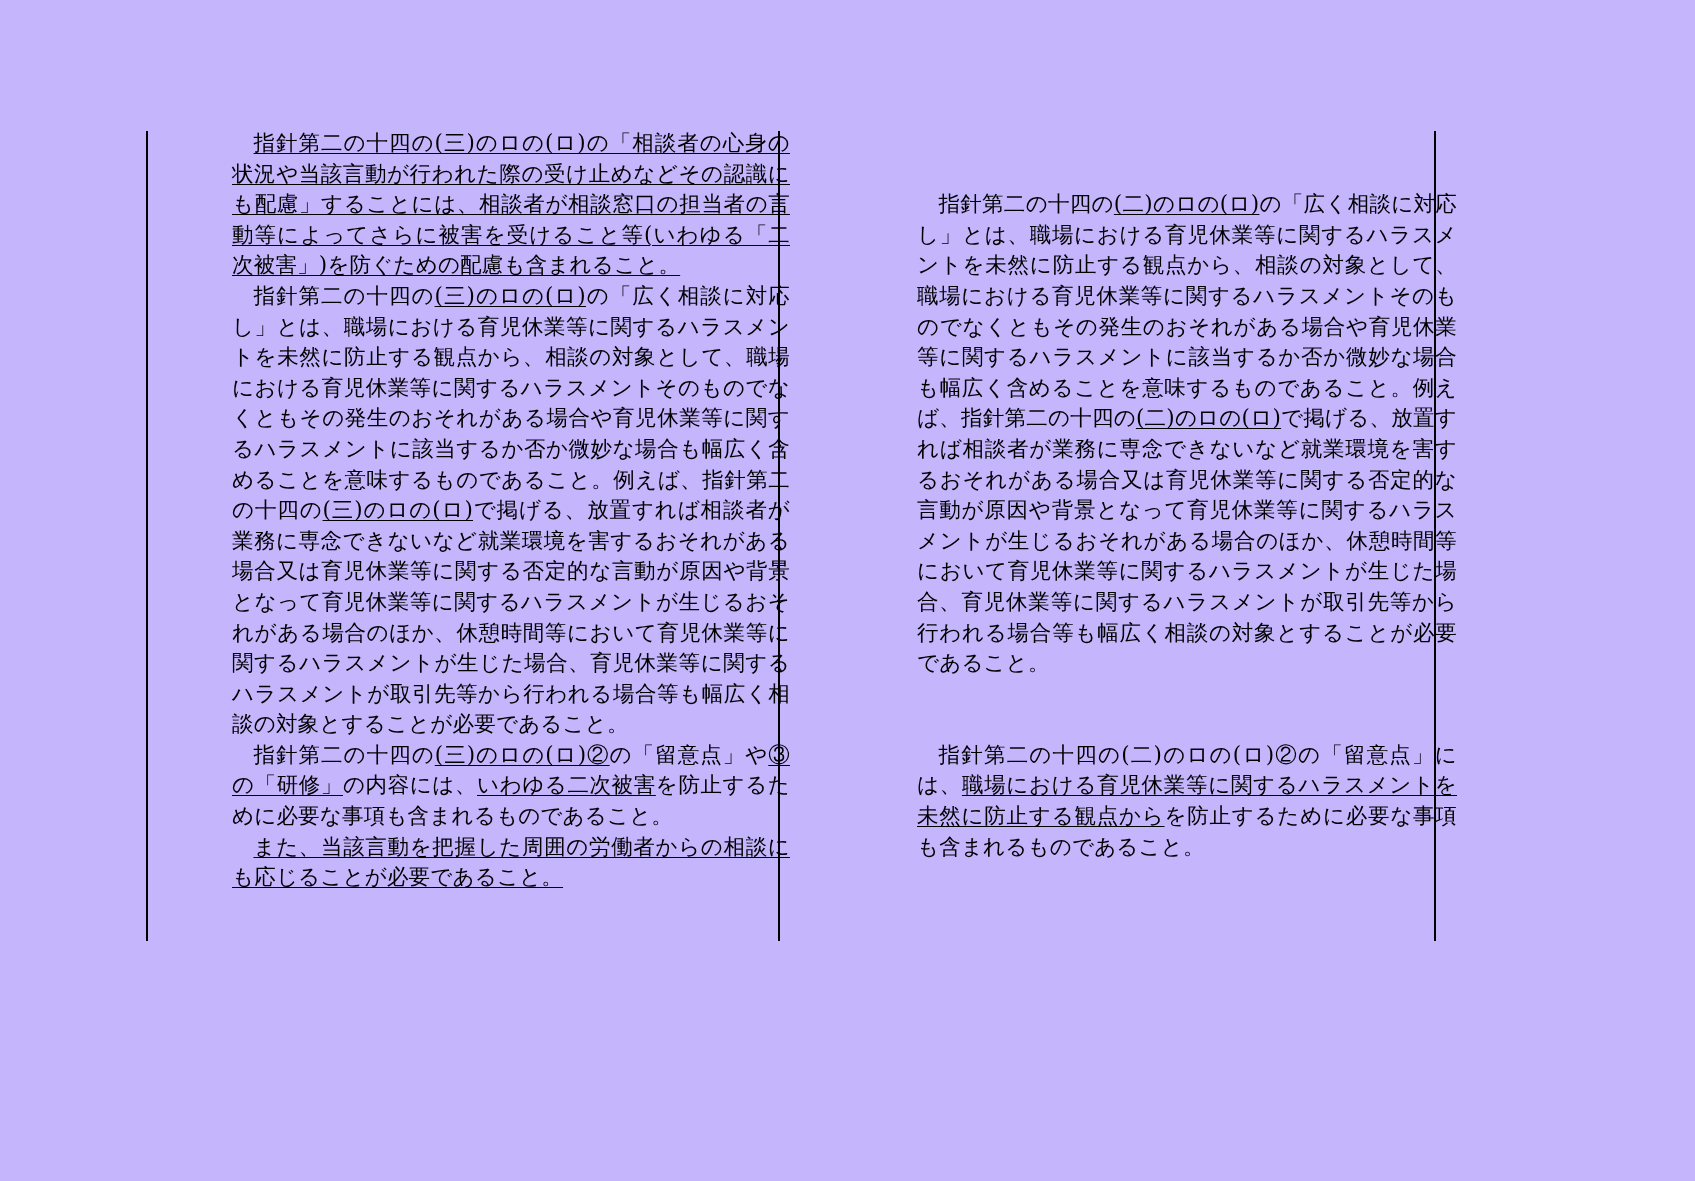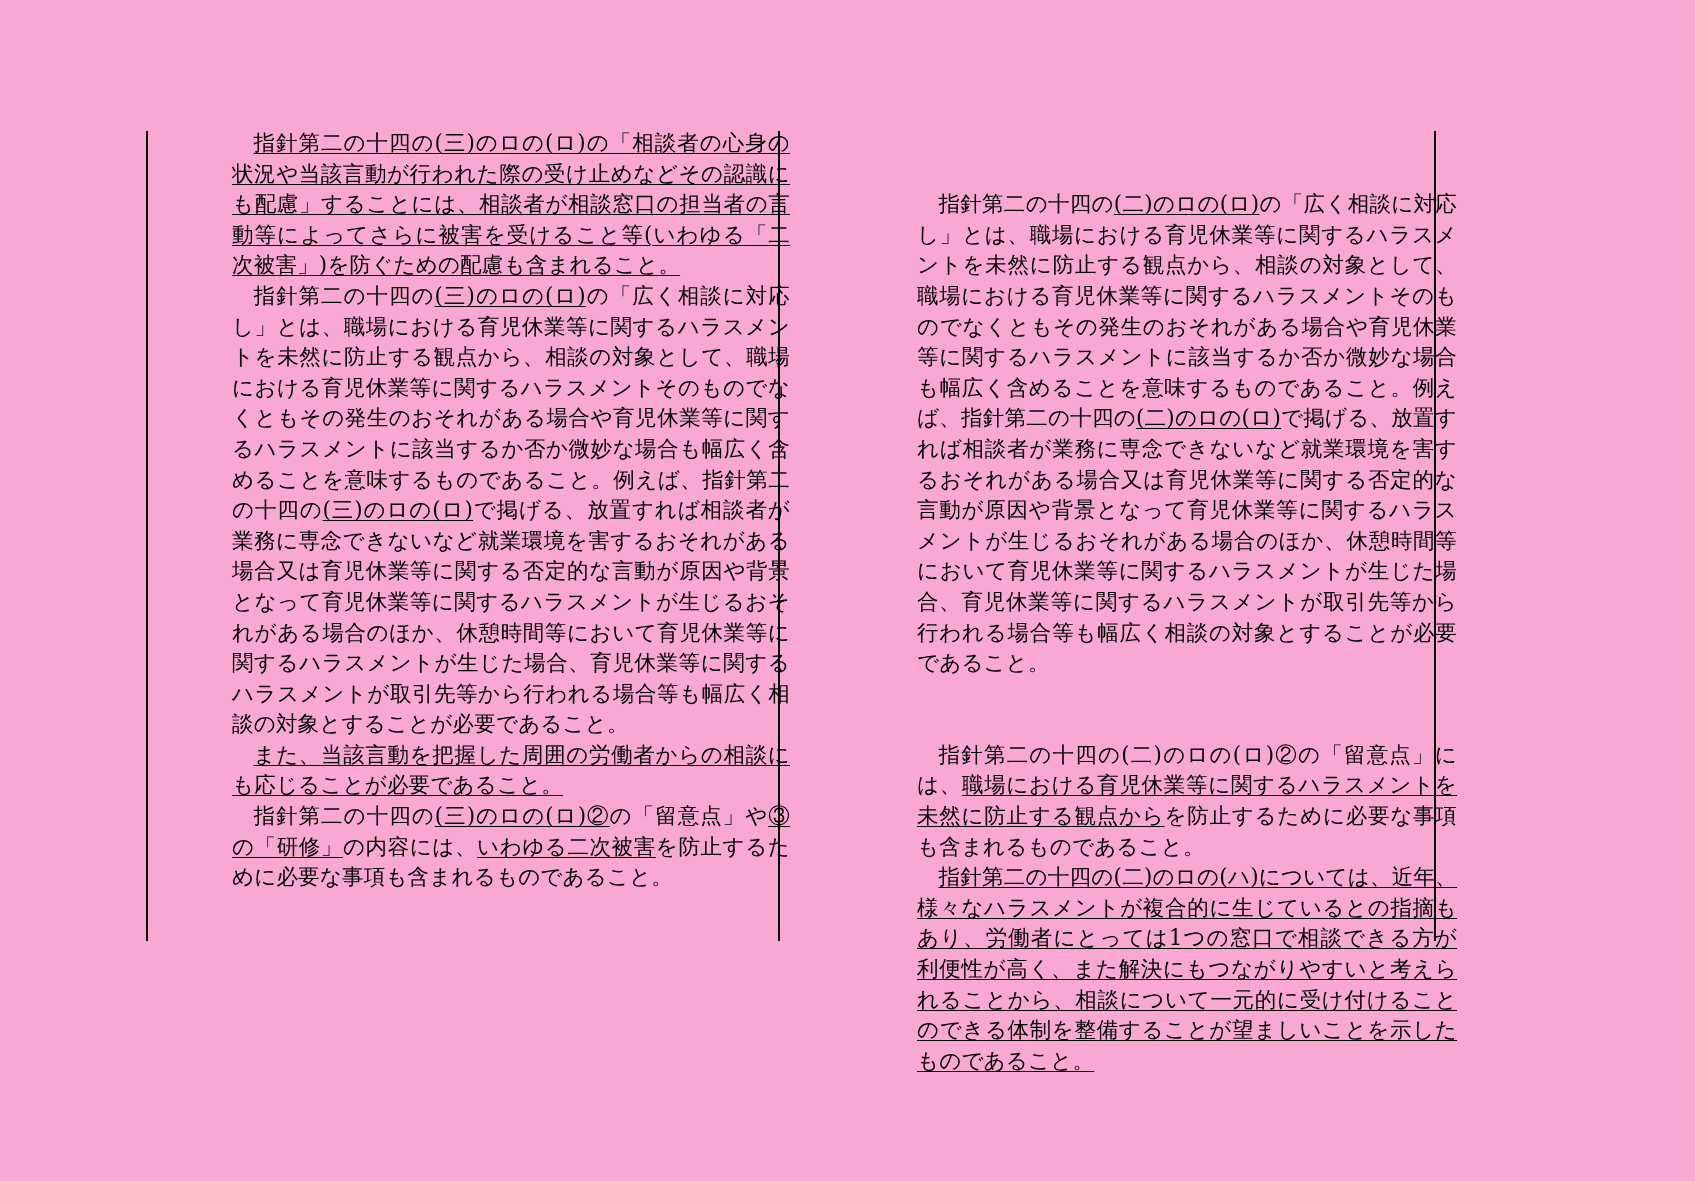--- a/index.html
+++ b/index.html
@@ -12,21 +12,21 @@
     height: 1181px;
     position: relative;
     font-family: "Liberation Serif", "DejaVu Serif", serif;
     color: #000000;
     overflow: hidden;
   }
 
   .page {
     position: absolute;
     inset: 0;
-    background: #f9a8d4;
+    background: #c4b5fd;
   }
 
   
   .rule {
     position: absolute;
     width: 2px;
     background: #000000;
   }
   .rule-left   { left: 146px;  top: 131px; height: 810px; }
   .rule-mid    { left: 778px;  top: 131px; height: 810px; }
@@ -65,28 +65,27 @@
 <div class="page">
 
   <div class="rule rule-left"></div>
   <div class="rule rule-mid"></div>
   <div class="rule rule-right"></div>
 
   <div class="column col-left">
     <div id="left-col-body">
         <p class="para" id="l-p1"><span class="ul-block">指針第二の十四の(三)のロの(ロ)の「相談者の心身の状況や当該言動が行われた際の受け止めなどその認識にも配慮」することには、相談者が相談窓口の担当者の言動等によってさらに被害を受けること等(いわゆる「二次被害」)を防ぐための配慮も含まれること。</span></p>
         <p class="para" id="l-p2"><span>指針第二の十四の</span><span class="ul-block">(三)のロの(ロ)</span><span>の「広く相談に対応し」とは、職場における育児休業等に関するハラスメントを未然に防止する観点から、相談の対象として、職場における育児休業等に関するハラスメントそのものでなくともその発生のおそれがある場合や育児休業等に関するハラスメントに該当するか否か微妙な場合も幅広く含めることを意味するものであること。例えば、指針第二の十四の</span><span class="ul-block">(三)のロの(ロ)</span><span>で掲げる、放置すれば相談者が業務に専念できないなど就業環境を害するおそれがある場合又は育児休業等に関する否定的な言動が原因や背景となって育児休業等に関するハラスメントが生じるおそれがある場合のほか、休憩時間等において育児休業等に関するハラスメントが生じた場合、育児休業等に関するハラスメントが取引先等から行われる場合等も幅広く相談の対象とすることが必要であること。</span></p>
+        <p class="para" id="l-p4"><span>指針第二の十四の</span><span class="ul-block">(三)のロの(ロ)②</span><span>の「留意点」や</span><span class="ul-block">③の「研修」</span><span>の内容には、</span><span class="ul-block">いわゆる二次被害</span><span>を防止するために必要な事項も含まれるものであること。</span></p>
         <p class="para" id="l-p3"><span class="ul-block">また、当該言動を把握した周囲の労働者からの相談にも応じることが必要であること。</span></p>
-        <p class="para" id="l-p4"><span>指針第二の十四の</span><span class="ul-block">(三)のロの(ロ)②</span><span>の「留意点」や</span><span class="ul-block">③の「研修」</span><span>の内容には、</span><span class="ul-block">いわゆる二次被害</span><span>を防止するために必要な事項も含まれるものであること。</span></p>
       </div>
   </div>
 
   <div class="column col-right">
     <div id="right-col-body">
         <div class="spacer-md"></div>
         <p class="para" id="r-p1"><span>指針第二の十四の</span><span class="ul-block">(二)のロの(ロ)</span><span>の「広く相談に対応し」とは、職場における育児休業等に関するハラスメントを未然に防止する観点から、相談の対象として、職場における育児休業等に関するハラスメントそのものでなくともその発生のおそれがある場合や育児休業等に関するハラスメントに該当するか否か微妙な場合も幅広く含めることを意味するものであること。例えば、指針第二の十四の</span><span class="ul-block">(二)のロの(ロ)</span><span>で掲げる、放置すれば相談者が業務に専念できないなど就業環境を害するおそれがある場合又は育児休業等に関する否定的な言動が原因や背景となって育児休業等に関するハラスメントが生じるおそれがある場合のほか、休憩時間等において育児休業等に関するハラスメントが生じた場合、育児休業等に関するハラスメントが取引先等から行われる場合等も幅広く相談の対象とすることが必要であること。</span></p>
         <div class="spacer-md"></div>
         <p class="para" id="r-p2"><span>指針第二の十四の(二)のロの(ロ)②の「留意点」には、</span><span class="ul-block">職場における育児休業等に関するハラスメントを未然に防止する観点から</span><span>を防止するために必要な事項も含まれるものであること。</span></p>
-        <p class="para" id="r-p3"><span class="ul-block">指針第二の十四の(二)のロの(ハ)については、近年、様々なハラスメントが複合的に生じているとの指摘もあり、労働者にとっては1つの窓口で相談できる方が利便性が高く、また解決にもつながりやすいと考えられることから、相談について一元的に受け付けることのできる体制を整備することが望ましいことを示したものであること。</span></p>
       </div>
   </div>
 
 </div>
 
 </body></html>

